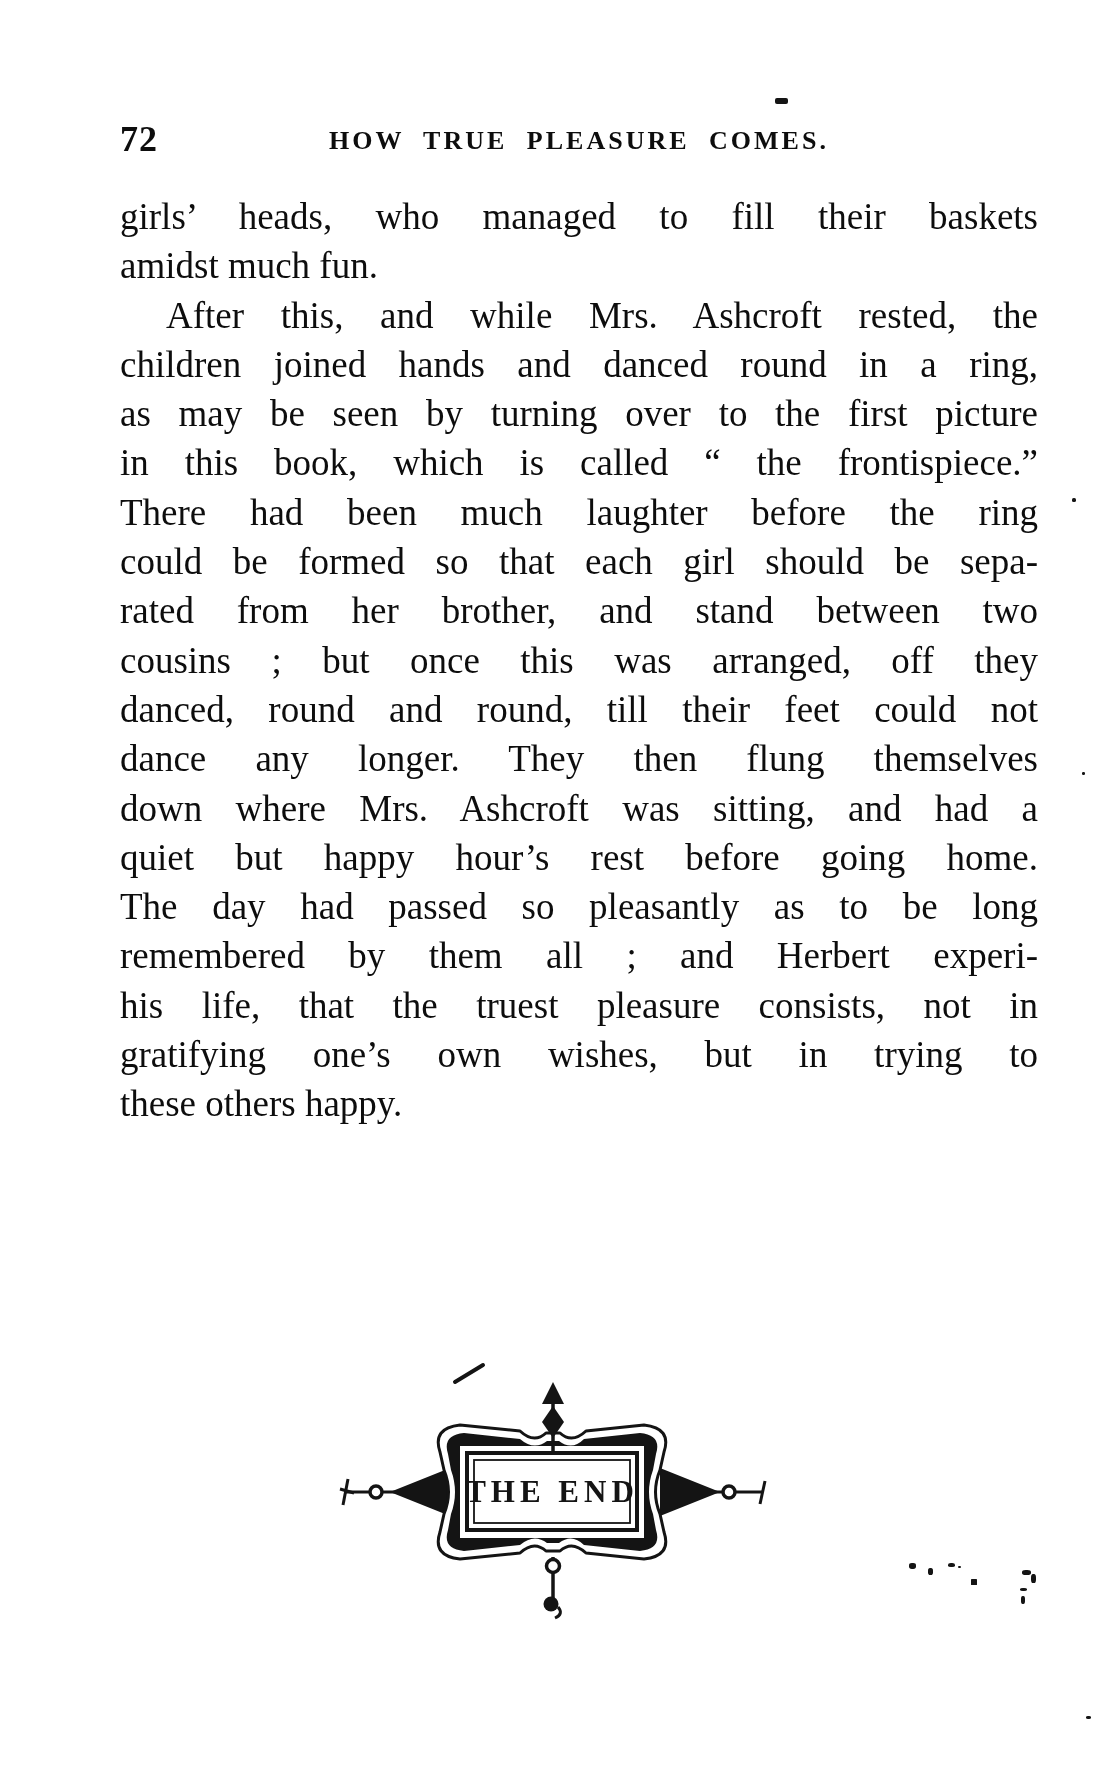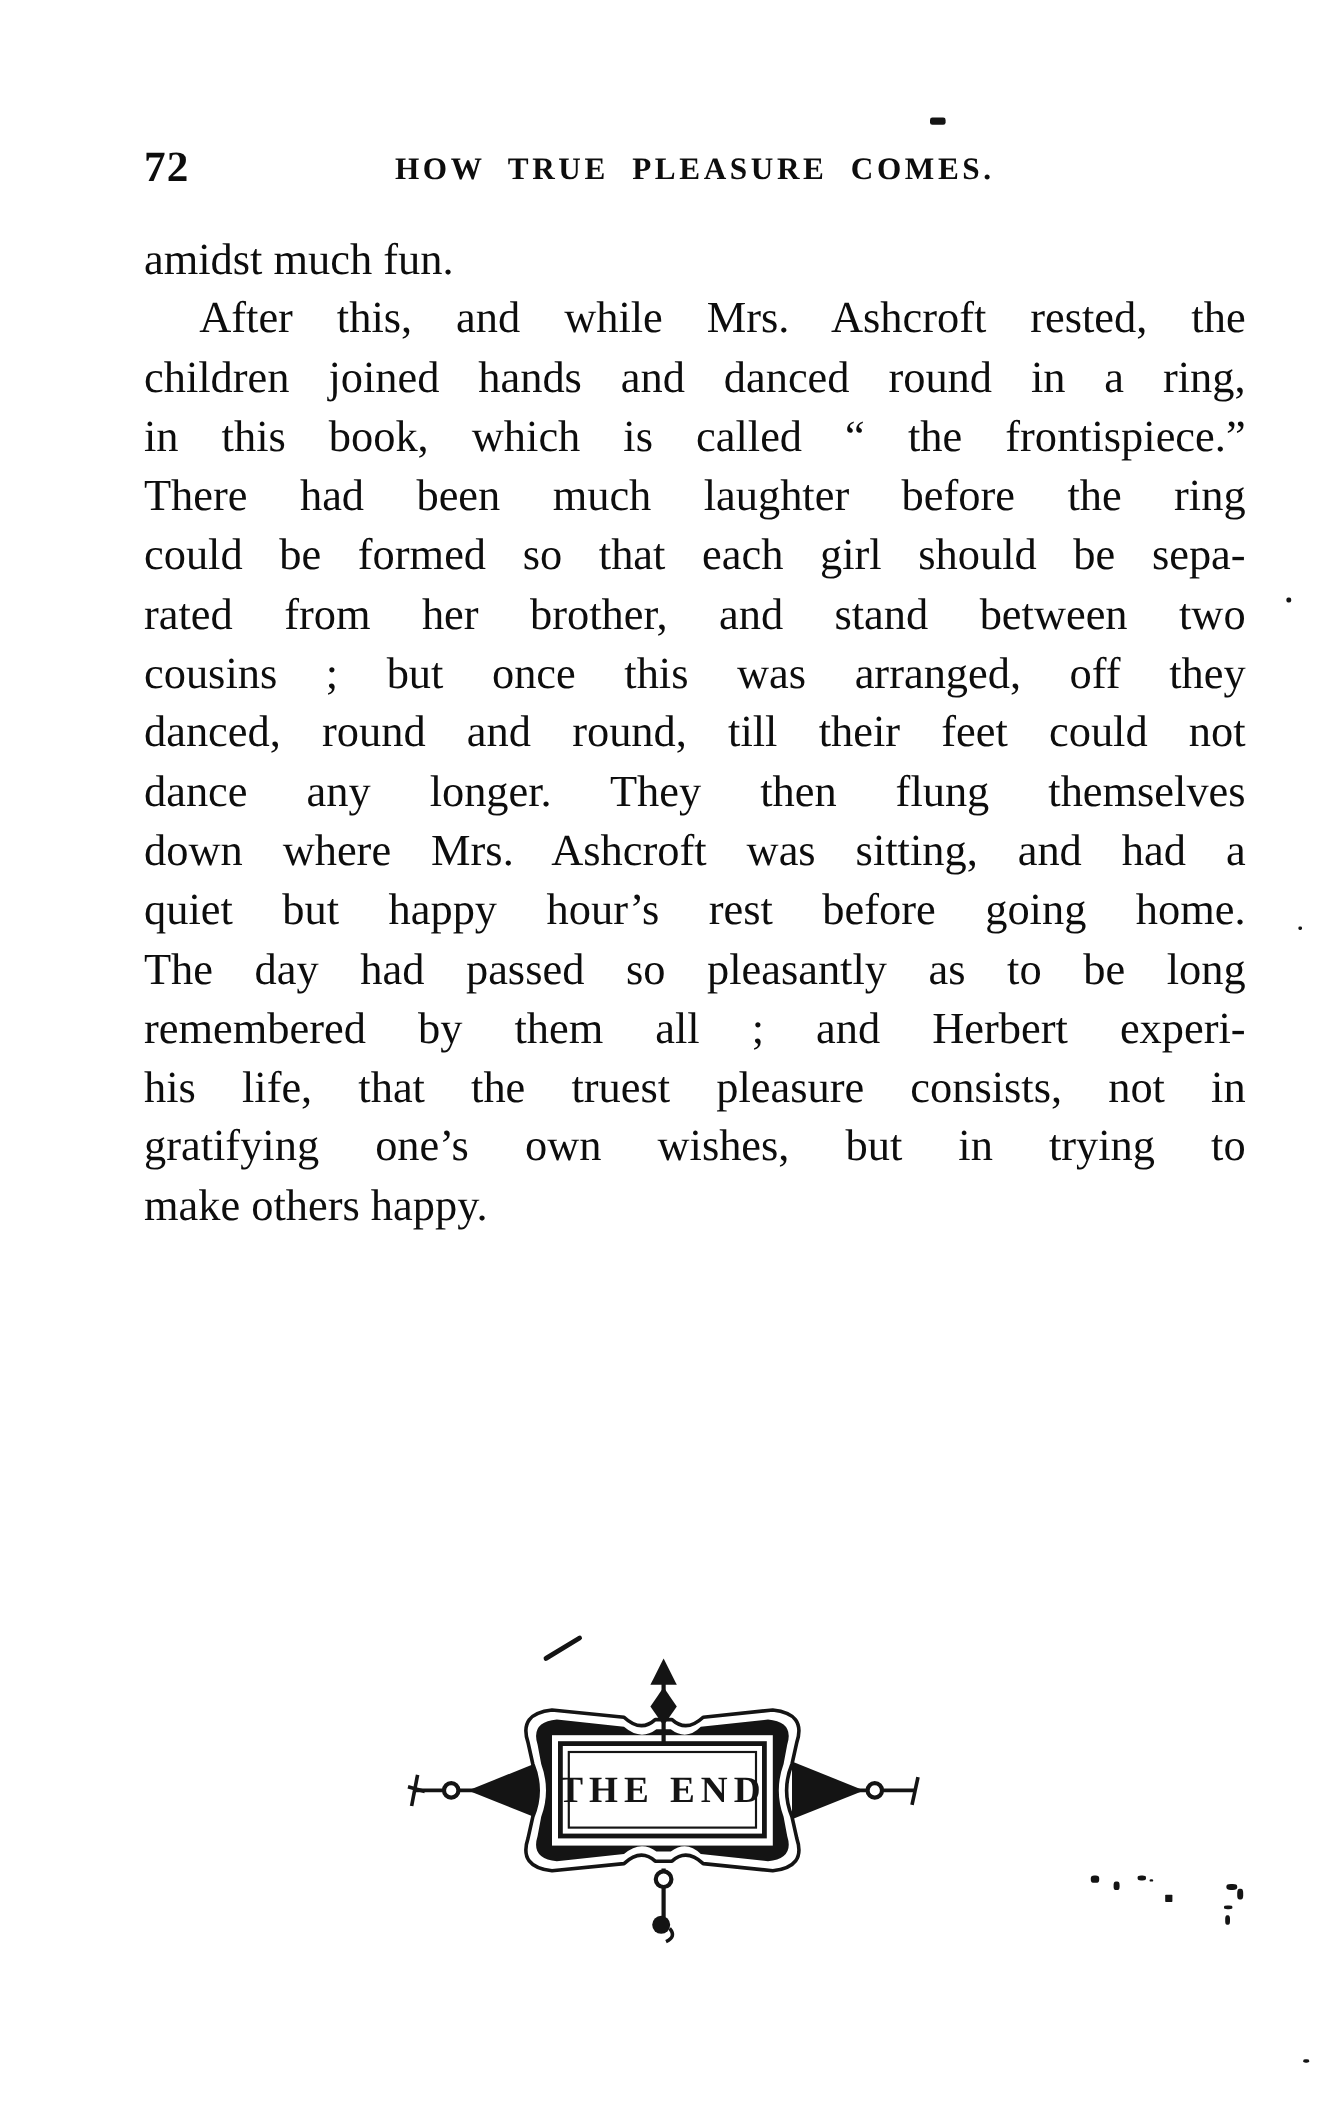--- a/index.html
+++ b/index.html
@@ -32,39 +32,41 @@
   .speck{position:absolute;background:#141414;border-radius:40%;}
 </style>
 </head>
 <body>
 
 <div class="page-number">72</div>
 <div class="running-header">HOW TRUE PLEASURE COMES.</div>
 
 <div class="text-block">
   <div>
+    <div class="line">girls’ heads, who managed to fill their baskets</div>
     <div class="line last">amidst much fun.</div>
   </div>
   <div>
     <div class="line indent">After this, and while Mrs. Ashcroft rested, the</div>
     <div class="line">children joined hands and danced round in a ring,</div>
+    <div class="line">as may be seen by turning over to the first picture</div>
     <div class="line">in this book, which is called “ the frontispiece.”</div>
     <div class="line">There had been much laughter before the ring</div>
     <div class="line">could be formed so that each girl should be sepa-</div>
     <div class="line">rated from her brother, and stand between two</div>
     <div class="line">cousins ; but once this was arranged, off they</div>
     <div class="line">danced, round and round, till their feet could not</div>
     <div class="line">dance any longer.  They then flung themselves</div>
     <div class="line">down where Mrs. Ashcroft was sitting, and had a</div>
     <div class="line">quiet but happy hour’s rest before going home.</div>
     <div class="line">The day had passed so pleasantly as to be long</div>
     <div class="line">remembered by them all ; and Herbert experi-</div>
     <div class="line">his life, that the truest pleasure consists, not in</div>
     <div class="line">gratifying one’s own wishes, but in trying to</div>
-    <div class="line last">make others happy.</div>
+    <div class="line last">these others happy.</div>
   </div>
 </div>
 
 <svg class="ornament" viewBox="0 0 450 300" xmlns="http://www.w3.org/2000/svg">
 
   <line x1="125" y1="30" x2="153" y2="13" stroke="#141414" stroke-width="4" stroke-linecap="round"></line>
 
   <line x1="15" y1="140" x2="112" y2="140" stroke="#141414" stroke-width="3"></line>
   <line x1="333" y1="140" x2="432" y2="140" stroke="#141414" stroke-width="3"></line>
   <line x1="18" y1="127" x2="13" y2="153" stroke="#141414" stroke-width="3"></line>

